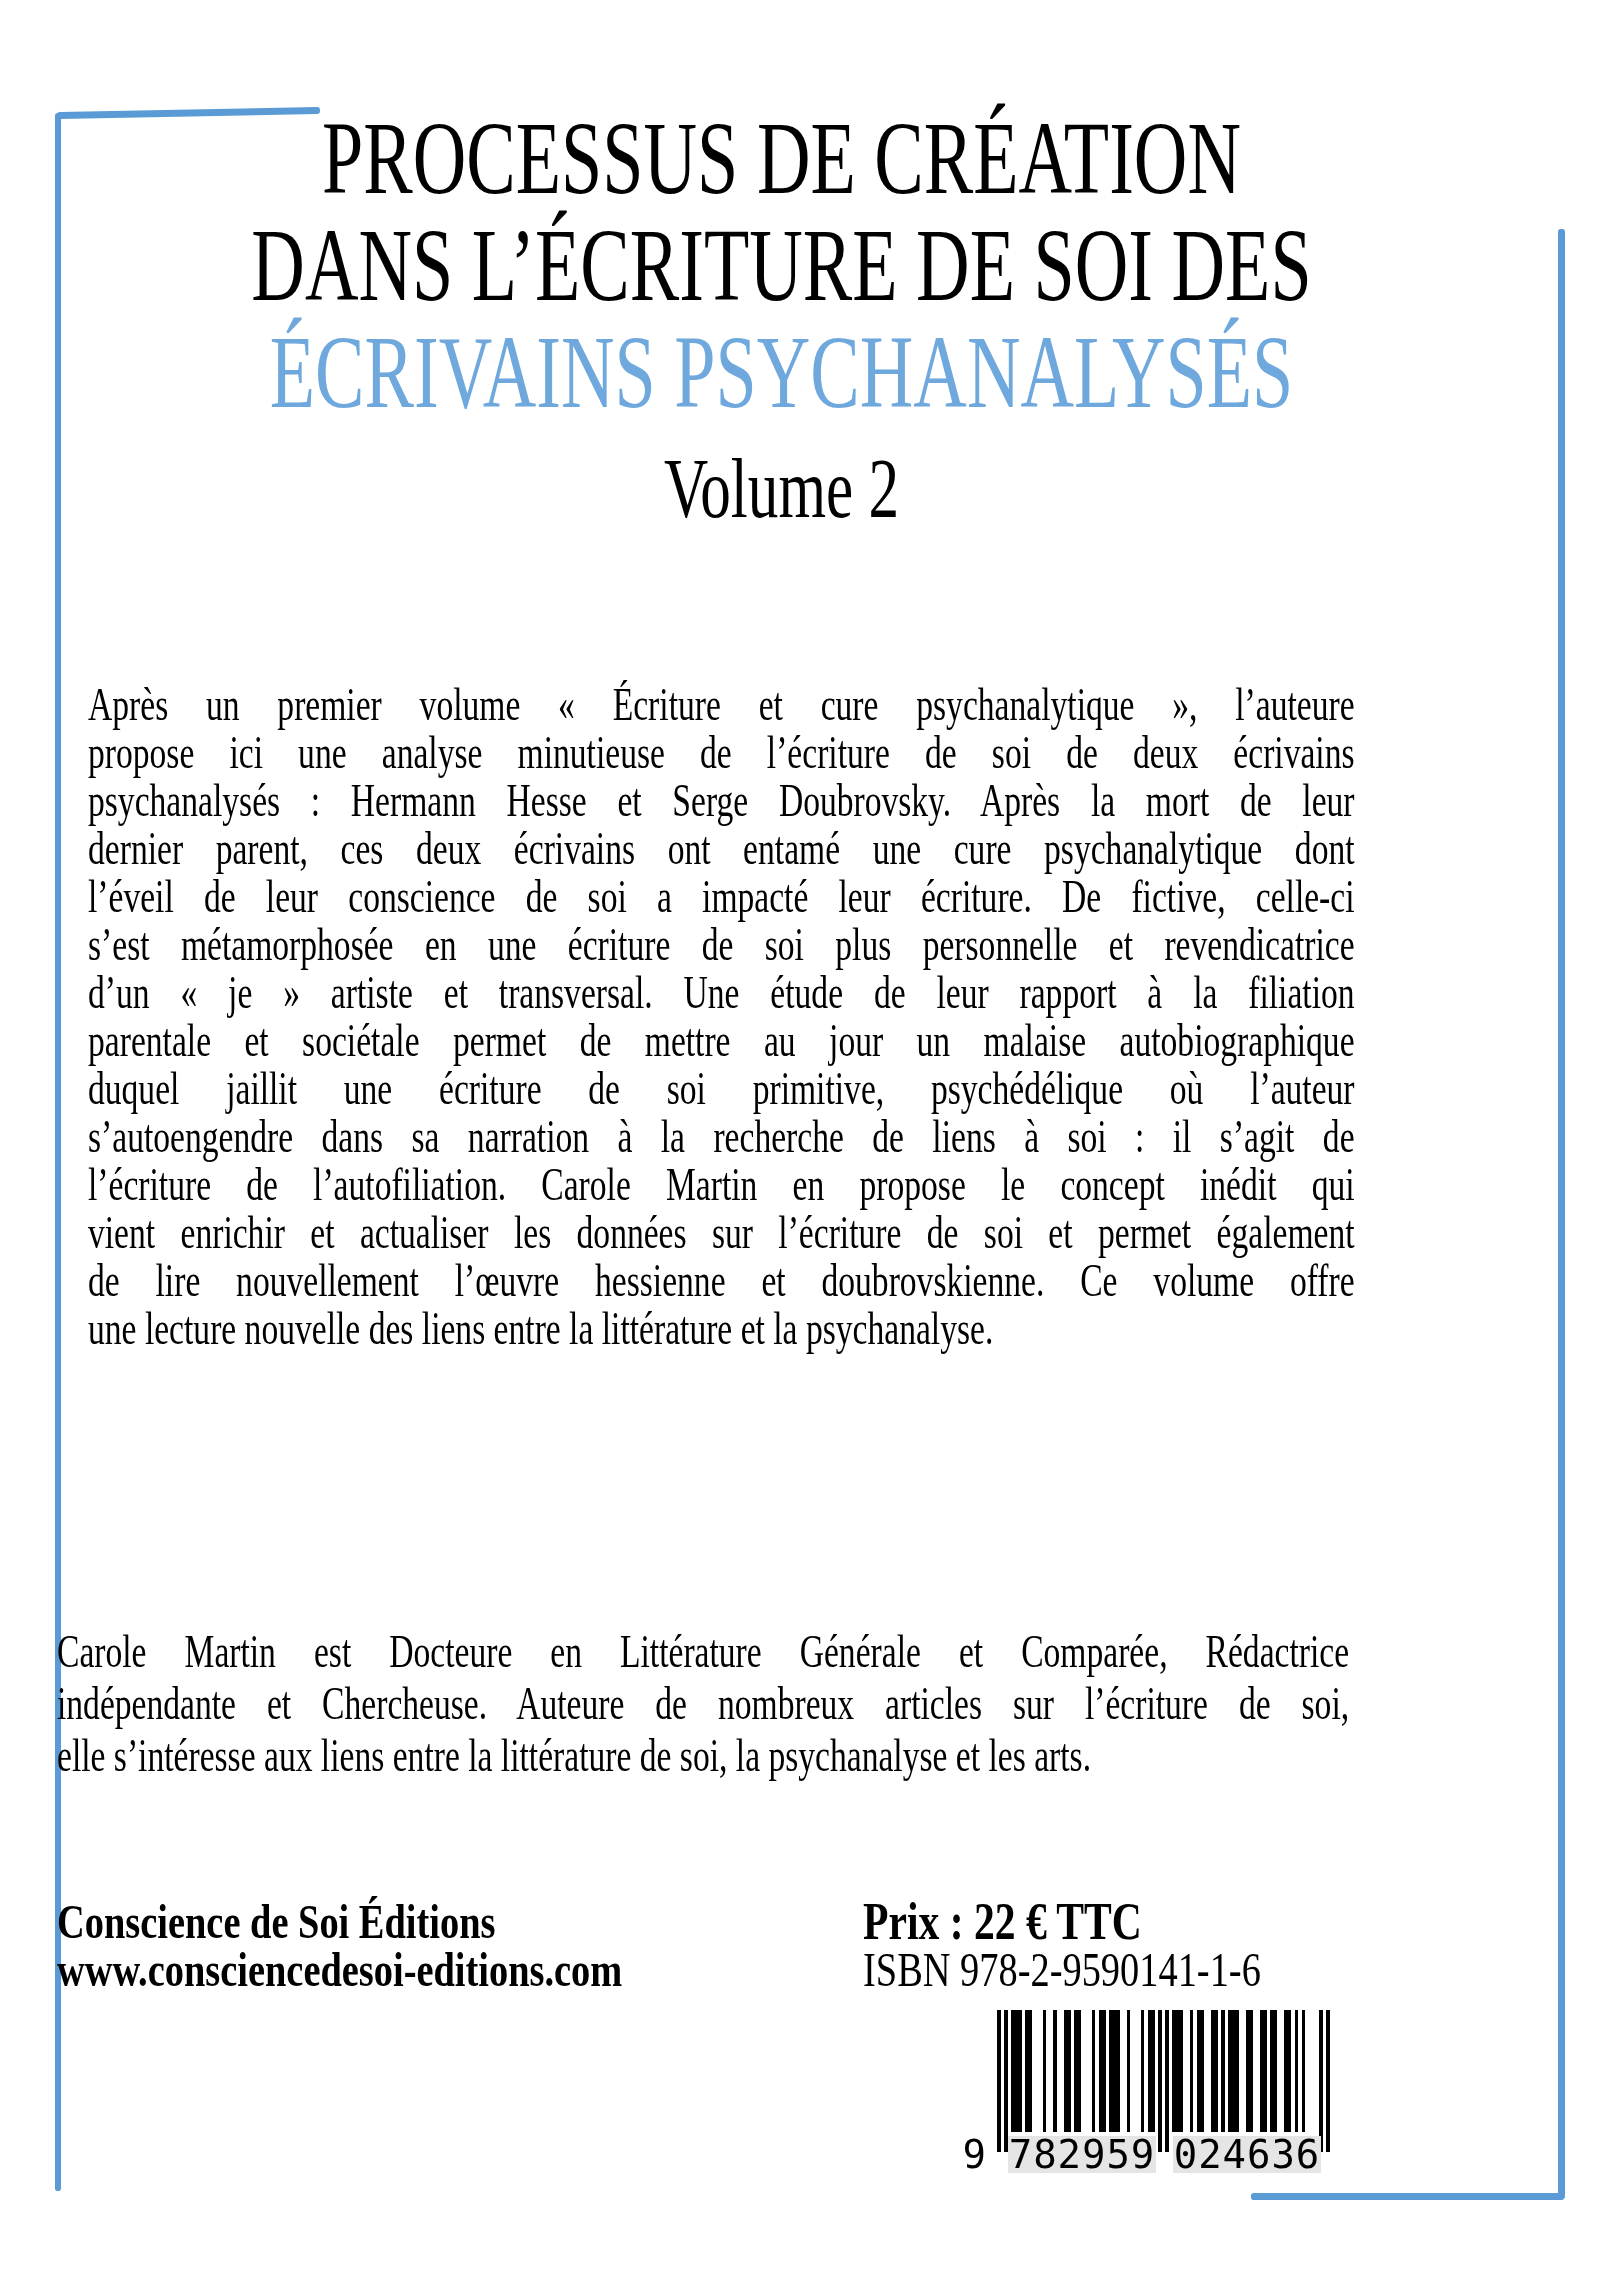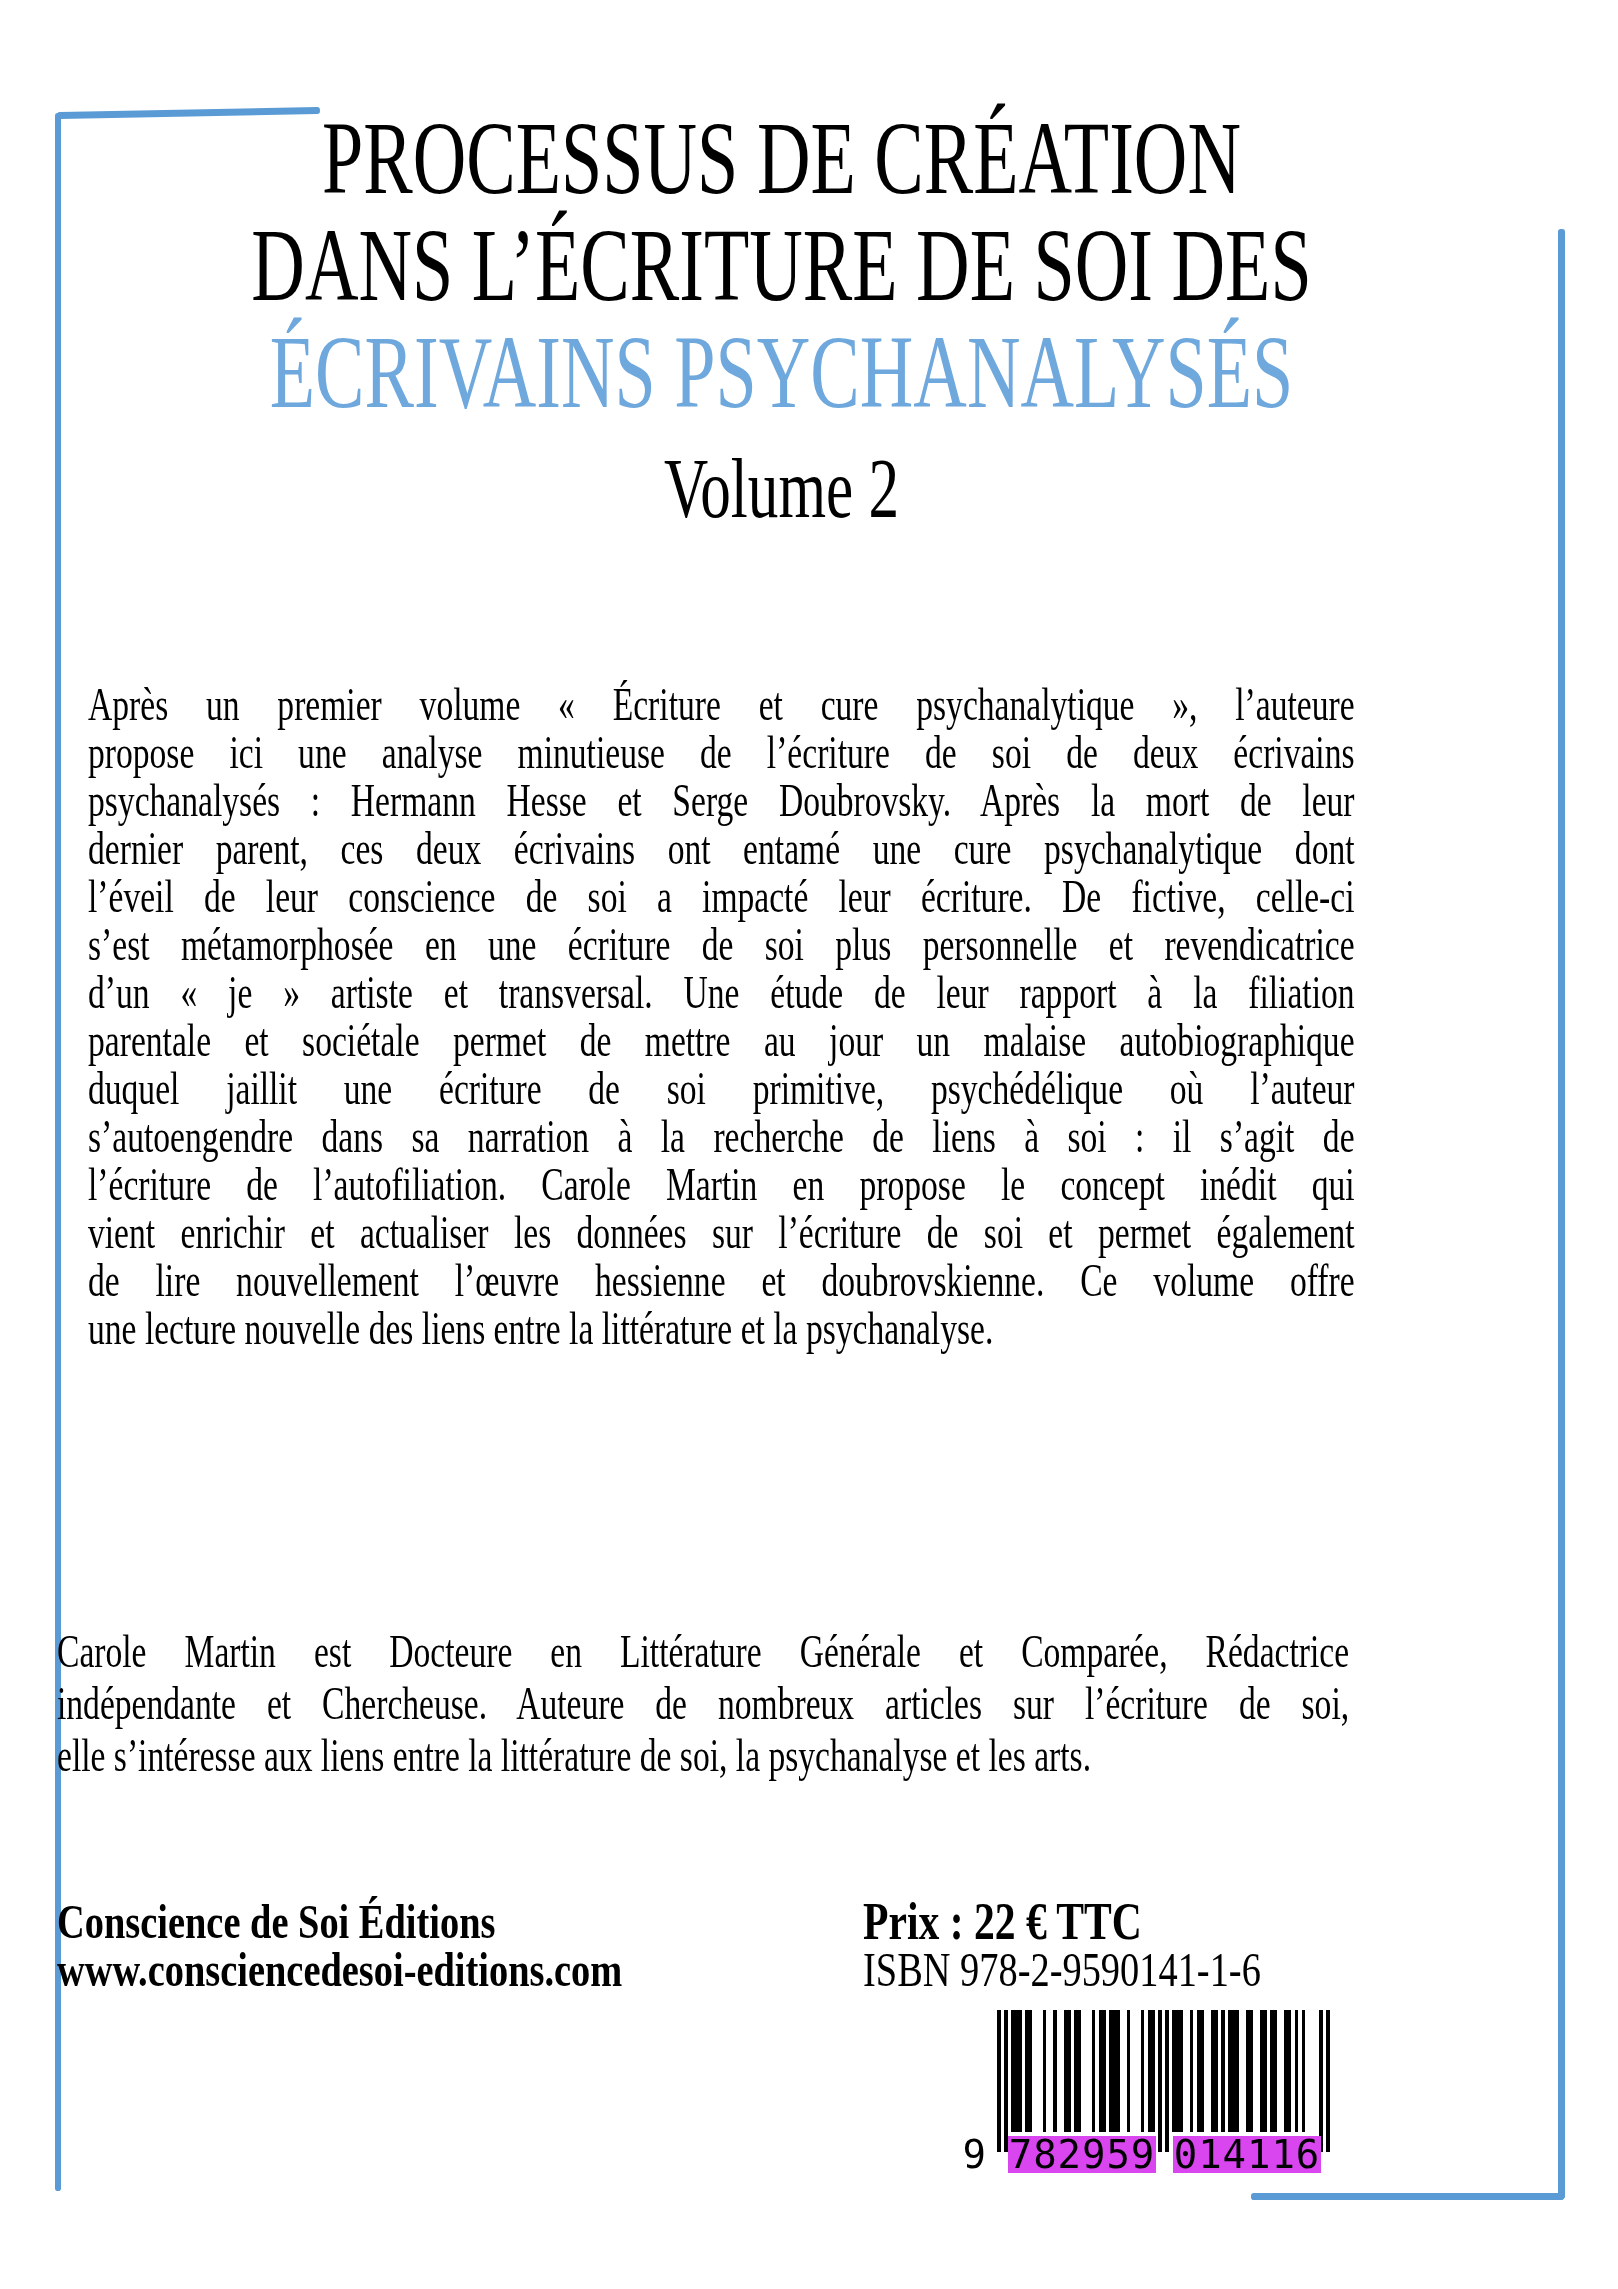--- a/index.html
+++ b/index.html
@@ -38,21 +38,21 @@
   #price-line { font-weight:bold; font-size:52px; }
 
   
   #barcode { position:absolute; left:997px; top:2010px; width:334px; height:171px; }
   #bars { display:flex; align-items:flex-start; height:148px; }
   .module { flex:0 0 3.5px; height:122px; }
   .module.on { background:#000; }
   .module.guard { height:142px; }
   .bc-digits { position:absolute; top:126px; height:37px;
                font-family:"DejaVu Sans Mono", monospace; font-size:39px; line-height:37px;
-               background:#d946ef; text-align:center; letter-spacing:0.9px; }
+               background:#e5e5e5; text-align:center; letter-spacing:0.9px; }
   #bc-g0 { left:-37px; width:29.5px;  background:transparent; }
   #bc-g1 { left:11px;  width:148px; }
   #bc-g2 { left:176px; width:148px; }
 </style>
 </head>
 <body>
 
 <div class="frame" id="frame-tl-h"></div>
 <div class="frame" id="frame-tl-v"></div>
 <div class="frame" id="frame-br-v"></div>
@@ -191,15 +191,15 @@
       <div class="module"></div>
       <div class="module"></div>
       <div class="module"></div>
       <div class="module"></div>
       <div class="module on guard"></div>
       <div class="module guard"></div>
       <div class="module on guard"></div>
     </div>
   <div class="bc-digits" id="bc-g0">9</div>
   <div class="bc-digits" id="bc-g1">782959</div>
-  <div class="bc-digits" id="bc-g2">014116</div>
+  <div class="bc-digits" id="bc-g2">024636</div>
 </div>
 
 
 </body></html>

